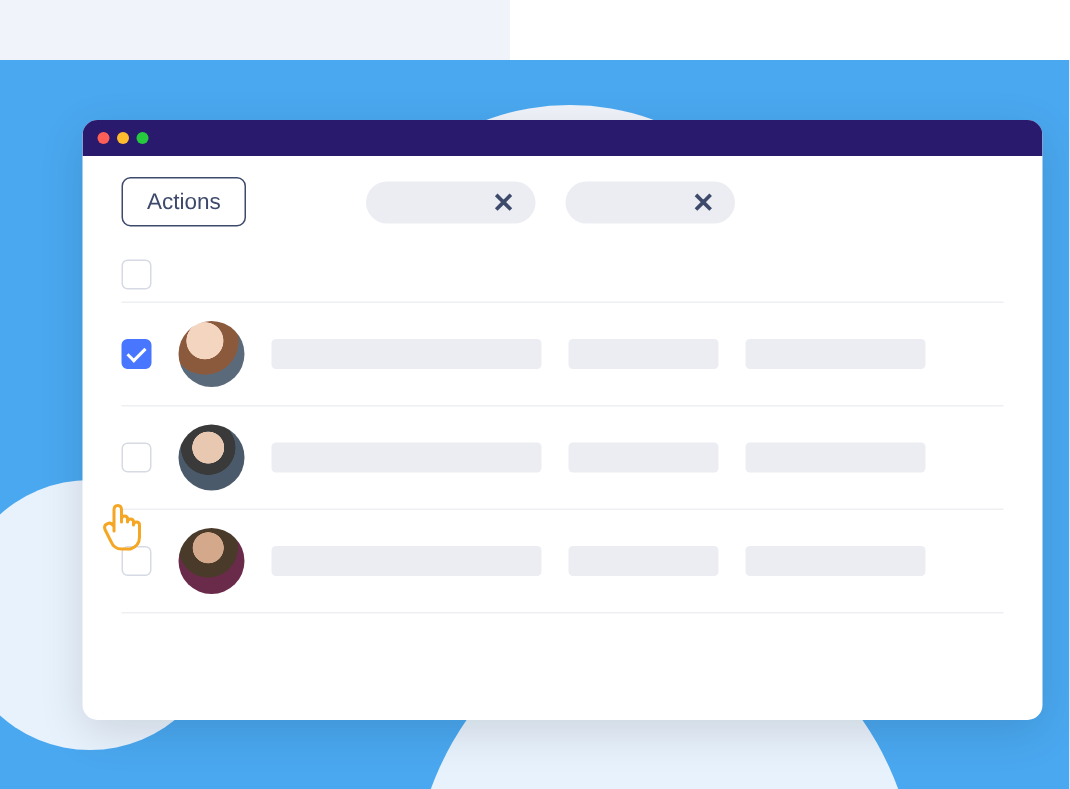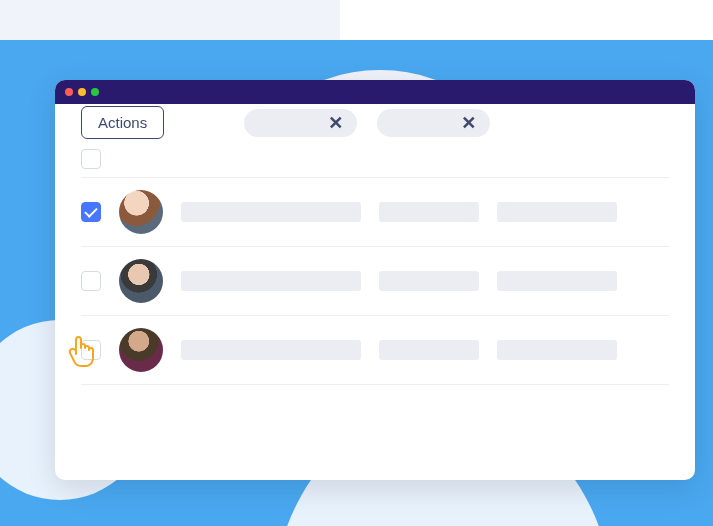--- a/index.html
+++ b/index.html
@@ -75,21 +75,21 @@
   padding-left: 10px;
   gap: 5px;
 }
 .dot { width: 8px; height: 8px; border-radius: 50%; }
 .dot.red { background: #ff5f56; }
 .dot.yellow { background: #ffbd2e; }
 .dot.green { background: #27c93f; }
 .toolbar {
   display: flex;
   align-items: center;
-  padding: 2px 26px;
+  padding: 14px 26px;
   gap: 20px;
 }
 .actions-btn {
   border: 1.5px solid #3e4a6b;
   background: #fff;
   color: #3e4a6b;
   font-size: 15px;
   padding: 7px 16px;
   border-radius: 6px;
   cursor: pointer;

